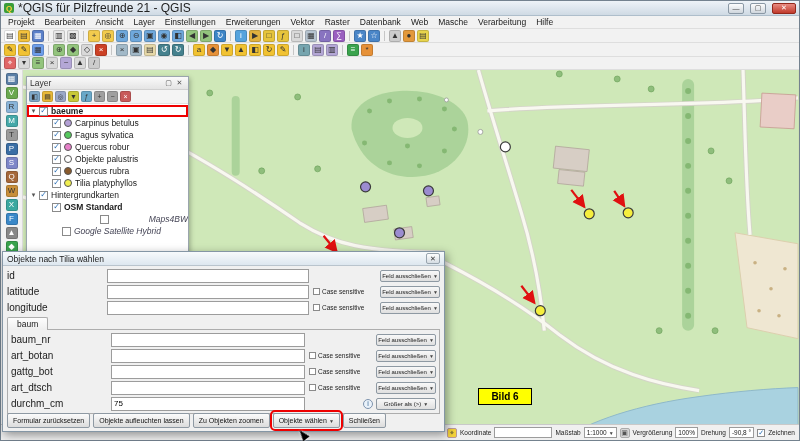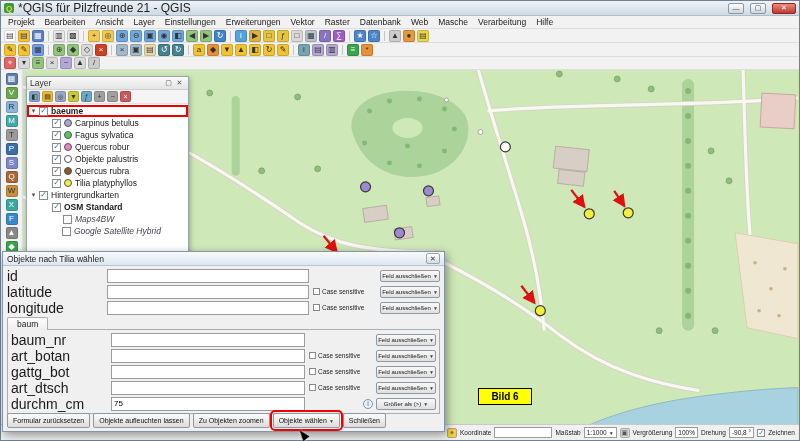--- a/index.html
+++ b/index.html
@@ -40,21 +40,21 @@
 .tlabel{font-size:8.5px}
 .tlabel.b{font-weight:bold}
 .tlabel.i{font-style:italic;color:#445}
 
 .dialog{position:absolute;left:1px;top:181px;width:443px;height:181px;background:#f0f0f0;border:1px solid #8496a5;box-shadow:2px 3px 9px rgba(0,0,0,.4);z-index:40;display:flex;flex-direction:column}
 .dialog-titlebar{height:14px;background:linear-gradient(#f7fafc,#dde7ef);border-bottom:1px solid #b9c4cd;display:flex;align-items:center;padding:0 4px;flex:0 0 auto}
 .dialog-title{flex:1;font-size:8.5px;color:#222}
 .dlg-close{width:14px;height:11px;border:1px solid #98a4ae;border-radius:2px;background:linear-gradient(#fdfdfd,#d5dde3);font-size:7px;display:flex;align-items:center;justify-content:center;color:#333}
 .dialog-body{flex:1;padding:3px 4px 2px;position:relative}
 .drow{display:flex;align-items:center;height:13px;margin-bottom:3px}
-.dlabel{width:100px;font-size:14px;flex:0 0 auto;white-space:nowrap}
+.dlabel{width:100px;font-size:10px;flex:0 0 auto;white-space:nowrap}
 .dinput{flex:1;height:14px;background:#fff;border:1px solid #9c9c9c;font-size:8px;padding:0 2px;font-family:inherit;min-width:0}
 .dcase{width:64px;display:flex;align-items:center;justify-content:flex-start;gap:2px;margin-left:4px;flex:0 0 auto}
 .ccb{width:7px;height:7px;border:1px solid #8a8a8a;background:#fff;flex:0 0 auto}
 .ctext{font-size:6.5px;color:#222;white-space:nowrap}
 .dbtn{width:60px;height:12px;margin-left:3px;border:1px solid #8e99a3;border-radius:2px;background:linear-gradient(#f8f8f8,#dfdfdf);display:flex;align-items:center;justify-content:center;gap:2px;font-size:6px;white-space:nowrap;flex:0 0 auto;overflow:hidden}
 .darr{font-size:5px;color:#444}
 .tabbar{display:flex;margin-top:1px}
 .tab{height:13px;padding:0 9px;border:1px solid #adadad;border-bottom:none;border-radius:2px 2px 0 0;background:linear-gradient(#fdfdfd,#eeeeee);font-size:8.5px;display:flex;align-items:center}
 .groupbox{border:1px solid #adadad;padding:3px 3px 0;margin-top:-1px;background:#f0f0f0}
 .info-icon{width:10px;height:10px;border-radius:50%;border:1px solid #7d93ad;color:#35628f;font-size:7px;display:flex;align-items:center;justify-content:center;margin-left:auto;flex:0 0 auto;background:#eaf2fa}
@@ -375,21 +375,21 @@
           <div class="trow" style="padding-left: 2px;">
             <span class="tw">▾</span>
             <span class="cb">✓</span>
             <span class="tlabel">Hintergrundkarten</span>
           </div>
           <div class="trow" style="padding-left: 15px;">
             <span class="tw"></span>
             <span class="cb">✓</span>
             <span class="tlabel b">OSM Standard</span>
           </div>
-          <div class="trow" style="padding-left: 26px;">
+          <div class="trow" style="padding-left: 26px; justify-content: space-between;">
             <span class="tw"></span>
             <span class="cb"></span>
             <span class="tlabel i">Maps4BW</span>
           </div>
           <div class="trow" style="padding-left: 25px;">
             <span class="tw"></span>
             <span class="cb"></span>
             <span class="tlabel i">Google Satellite Hybrid</span>
           </div>
         </div>

